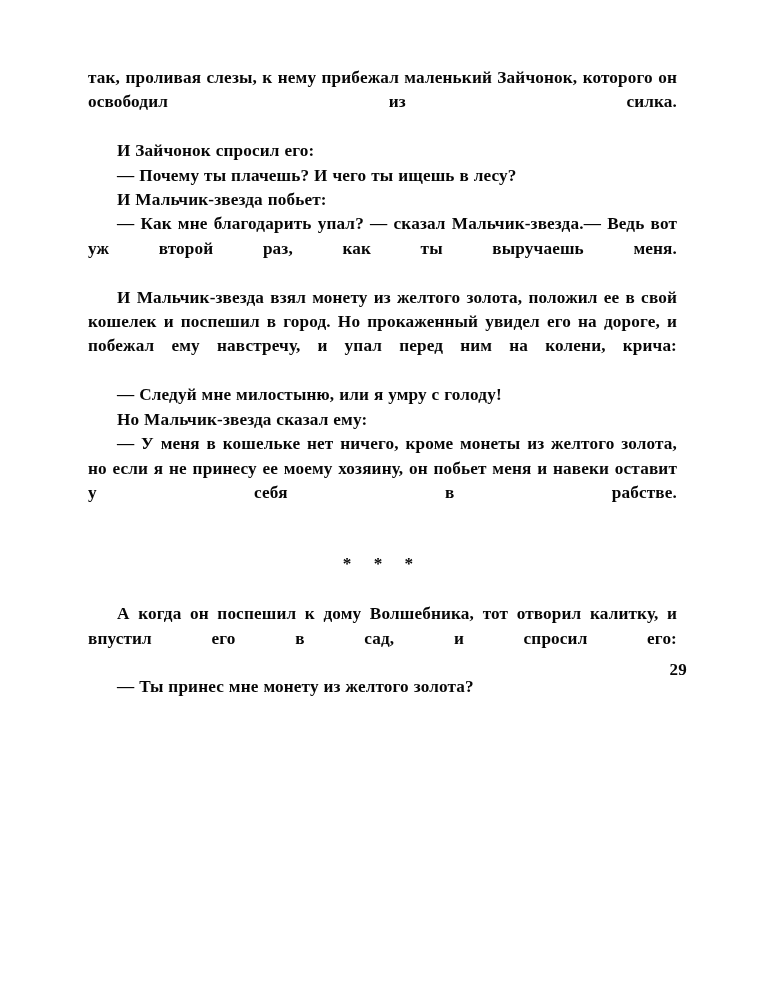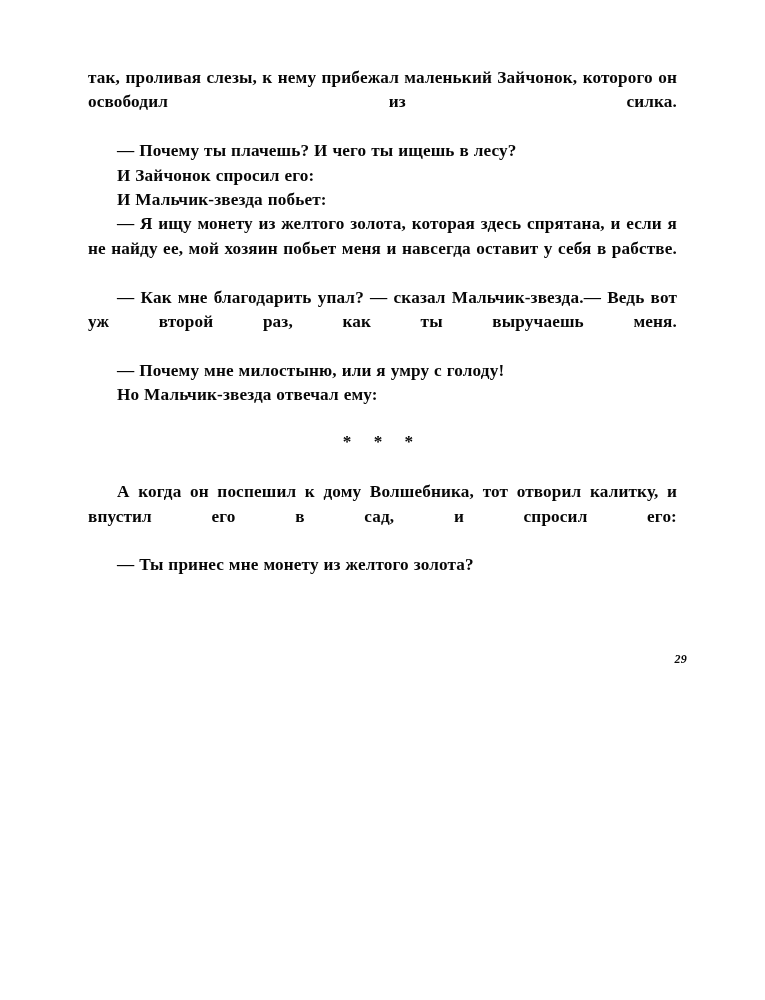--- a/index.html
+++ b/index.html
@@ -60,44 +60,44 @@
     color: #070707;
     letter-spacing: 9px;
     line-height: 24.4px;
   }
   .spacer-before-divider { height: 22px; }
   .spacer-after-divider  { height: 26px; }
 
   .page-number {
     position: absolute;
     right: 78px;
-    bottom: 85px;
+    bottom: 72px;
     font-family: "Liberation Serif", "DejaVu Serif", serif;
-    font-size: 12px;
+    font-size: 17px;
     font-weight: bold;
-    font-style: italic;
     color: #070707;
     letter-spacing: 0.3px;
   }
 </style>
 </head>
 <body>
 
 <div class="page">
 
   <div class="text-block">
 
     <p class="para noindent">так, проливая слезы, к нему прибежал маленький Зайчонок, которого он освободил из силка.</p>
+    <p class="para indent lastflush">И Зайчонок спросил его:</p>
     <p class="para indent lastflush">— Почему ты плачешь? И чего ты ищешь в лесу?</p>
-    <p class="para indent lastflush">И Зайчонок спросил его:</p>
     <p class="para indent lastflush">И Мальчик-звезда побьет:</p>
-    <p class="para indent">— Я ищу монету из желтого золота, которая здесь спрятана, и если я не найду ее, мой хозяин побьет меня и навсегда оставит у себя в рабстве.</p>
     <p class="para indent">— Как мне благодарить упал? — сказал Мальчик-звезда.— Ведь вот уж второй раз, как ты выручаешь меня.</p>
-    <p class="para indent lastflush">— Почему мне милостыню, или я умру с голоду!</p>
-    <p class="para indent lastflush">Но Мальчик-звезда отвечал ему:</p>
+    <p class="para indent">И Мальчик-звезда взял монету из желтого золота, положил ее в свой кошелек и поспешил в город. Но прокаженный увидел его на дороге, и побежал ему навстречу, и упал перед ним на колени, крича:</p>
+    <p class="para indent lastflush">— Следуй мне милостыню, или я умру с голоду!</p>
+    <p class="para indent lastflush">Но Мальчик-звезда сказал ему:</p>
+    <p class="para indent">— У меня в кошельке нет ничего, кроме монеты из желтого золота, но если я не принесу ее моему хозяину, он побьет меня и навеки оставит у себя в рабстве.</p>
 
     <div class="spacer-before-divider"></div>
     <div class="divider">* * *</div>
     <div class="spacer-after-divider"></div>
 
     <p class="para indent">А когда он поспешил к дому Волшебника, тот отворил калитку, и впустил его в сад, и спросил его:</p>
     <p class="para indent lastflush">— Ты принес мне монету из желтого золота?</p>
 
   </div>
 

